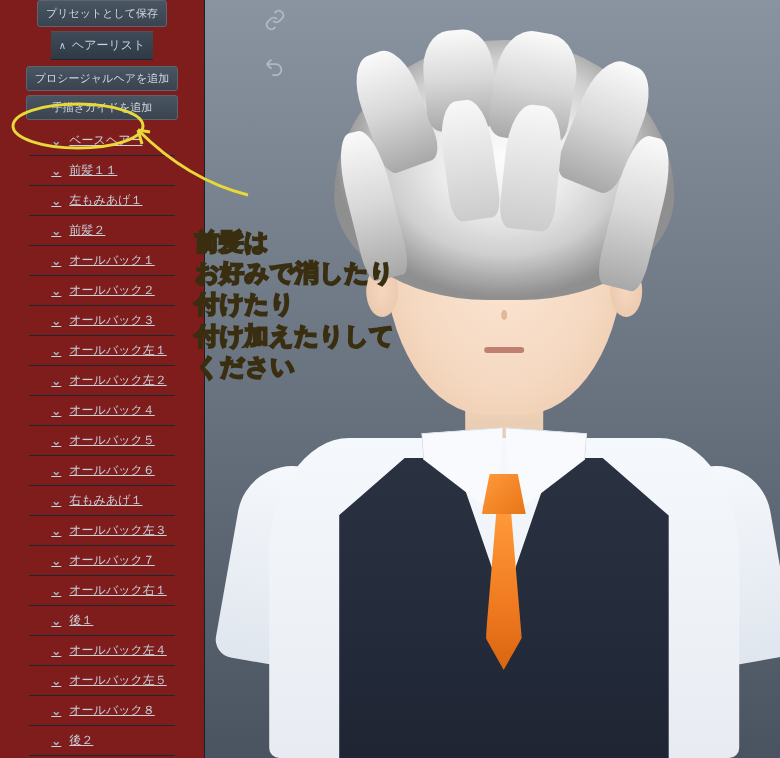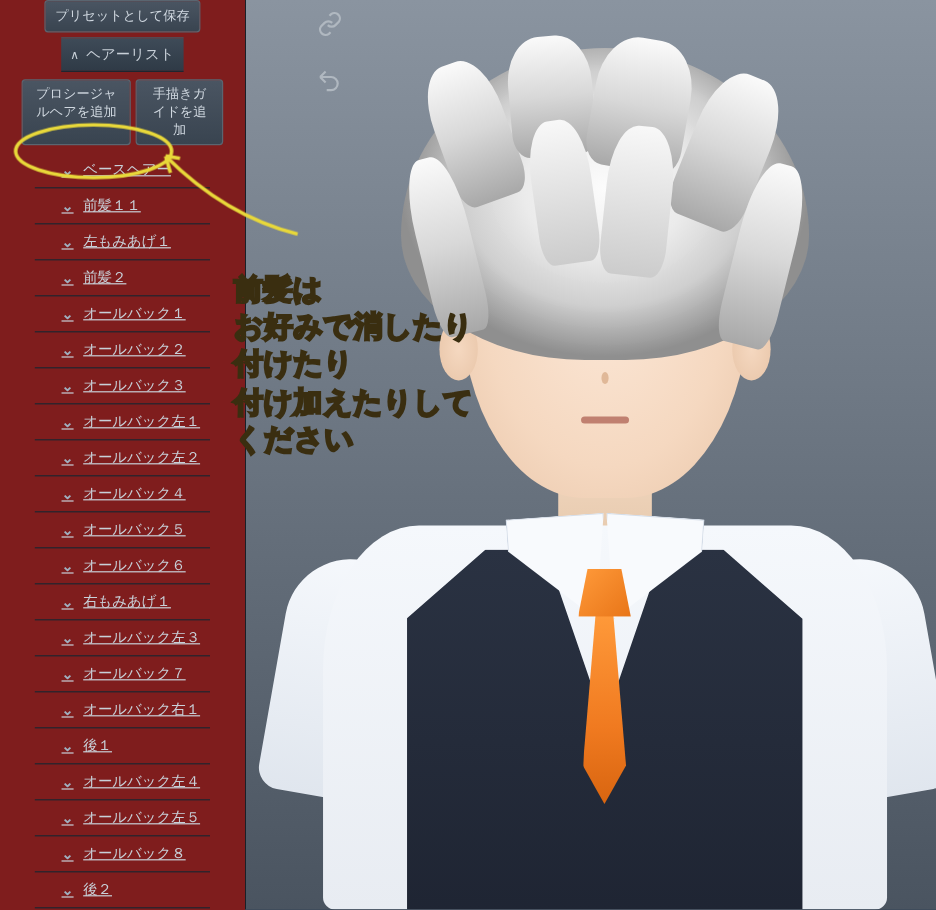--- a/index.html
+++ b/index.html
@@ -48,21 +48,21 @@
     border-bottom: 1px solid #1e2630;
     cursor: pointer;
   }
   .section-header .arrow {
     margin-right: 6px;
     font-size: 10px;
   }
   .section-btns {
     padding: 6px 18px;
     display: flex;
-    flex-direction: row;
+    flex-direction: column;
     gap: 4px;
   }
   .small-btn {
     padding: 4px 8px;
     background: linear-gradient(#4a5562, #394450);
     border: 1px solid #5a6570;
     border-radius: 3px;
     color: #d0d8e0;
     font-size: 11px;
     text-align: center;

